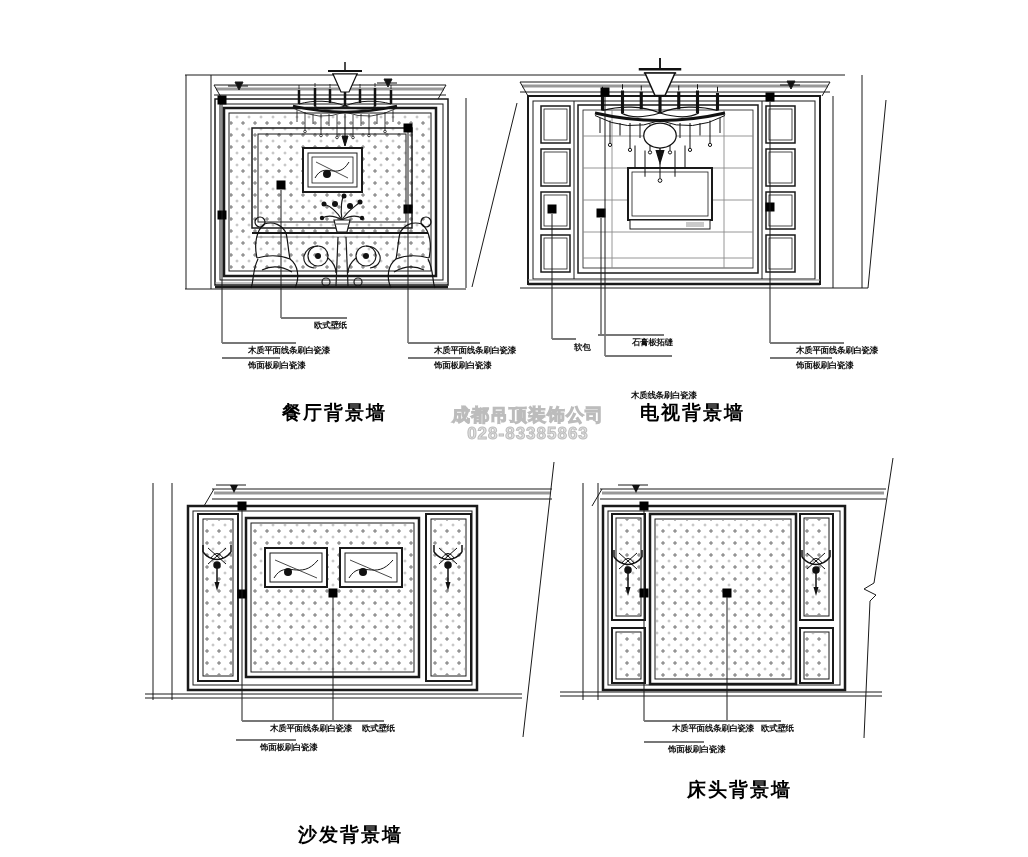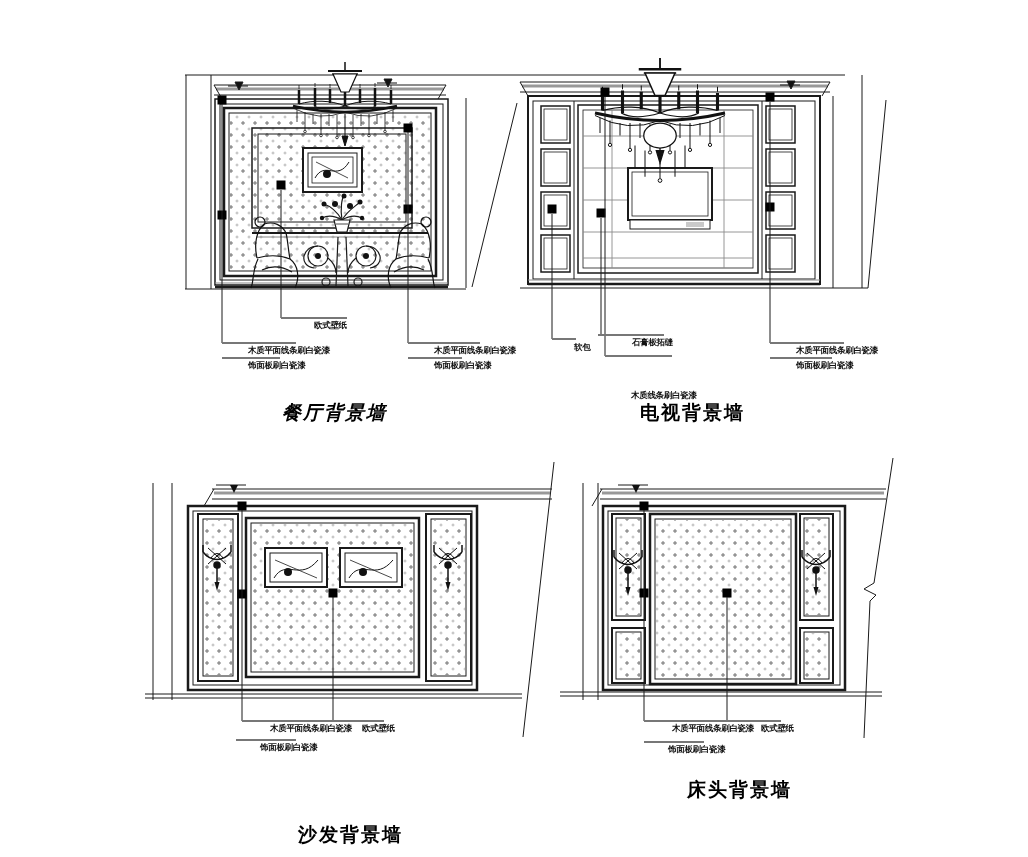--- a/index.html
+++ b/index.html
@@ -432,29 +432,33 @@
     </g>
   </g>
 </g>
 </svg>
 
 <div class="ann" style="left:290px;top:321px;">欧式壁纸</div>
 <div class="ann" style="left:224px;top:346px;">木质平面线条刷白瓷漆</div>
 <div class="ann" style="left:224px;top:361px;">饰面板刷白瓷漆</div>
 <div class="ann" style="left:410px;top:346px;">木质平面线条刷白瓷漆</div>
 <div class="ann" style="left:410px;top:361px;">饰面板刷白瓷漆</div>
-<div class="title" style="left:282px;top:400px;font-style:italic;">餐厅背景墙</div>
+<div class="title" style="left:282px;top:400px;">餐厅背景墙</div>
 
 <div class="ann" style="left:550px;top:343px;">软包</div>
 <div class="ann" style="left:600px;top:338px;margin-left:8px;">石膏板拓缝</div>
 <div class="ann" style="left:607px;top:359px;margin-top:32px;">木质线条刷白瓷漆</div>
 <div class="ann" style="left:772px;top:346px;">木质平面线条刷白瓷漆</div>
 <div class="ann" style="left:772px;top:361px;">饰面板刷白瓷漆</div>
 <div class="title" style="left:640px;top:400px;text-align:right;">电视背景墙</div>
 
+<div class="wm">
+  <div class="l1">成都吊顶装饰公司</div>
+  <div class="l2">028-83385863</div>
+</div>
 
 <div class="ann" style="left:246px;top:724px;">木质平面线条刷白瓷漆</div>
 <div class="ann" style="left:236px;top:743px;">饰面板刷白瓷漆</div>
 <div class="ann" style="left:338px;top:724px;">欧式壁纸</div>
 <div class="title" style="left:298px;top:777px;margin-top:45px;">沙发背景墙</div>
 
 <div class="ann" style="left:648px;top:724px;">木质平面线条刷白瓷漆</div>
 <div class="ann" style="left:644px;top:745px;">饰面板刷白瓷漆</div>
 <div class="ann" style="left:737px;top:724px;">欧式壁纸</div>
 <div class="title" style="left:687px;top:777px;">床头背景墙</div>

